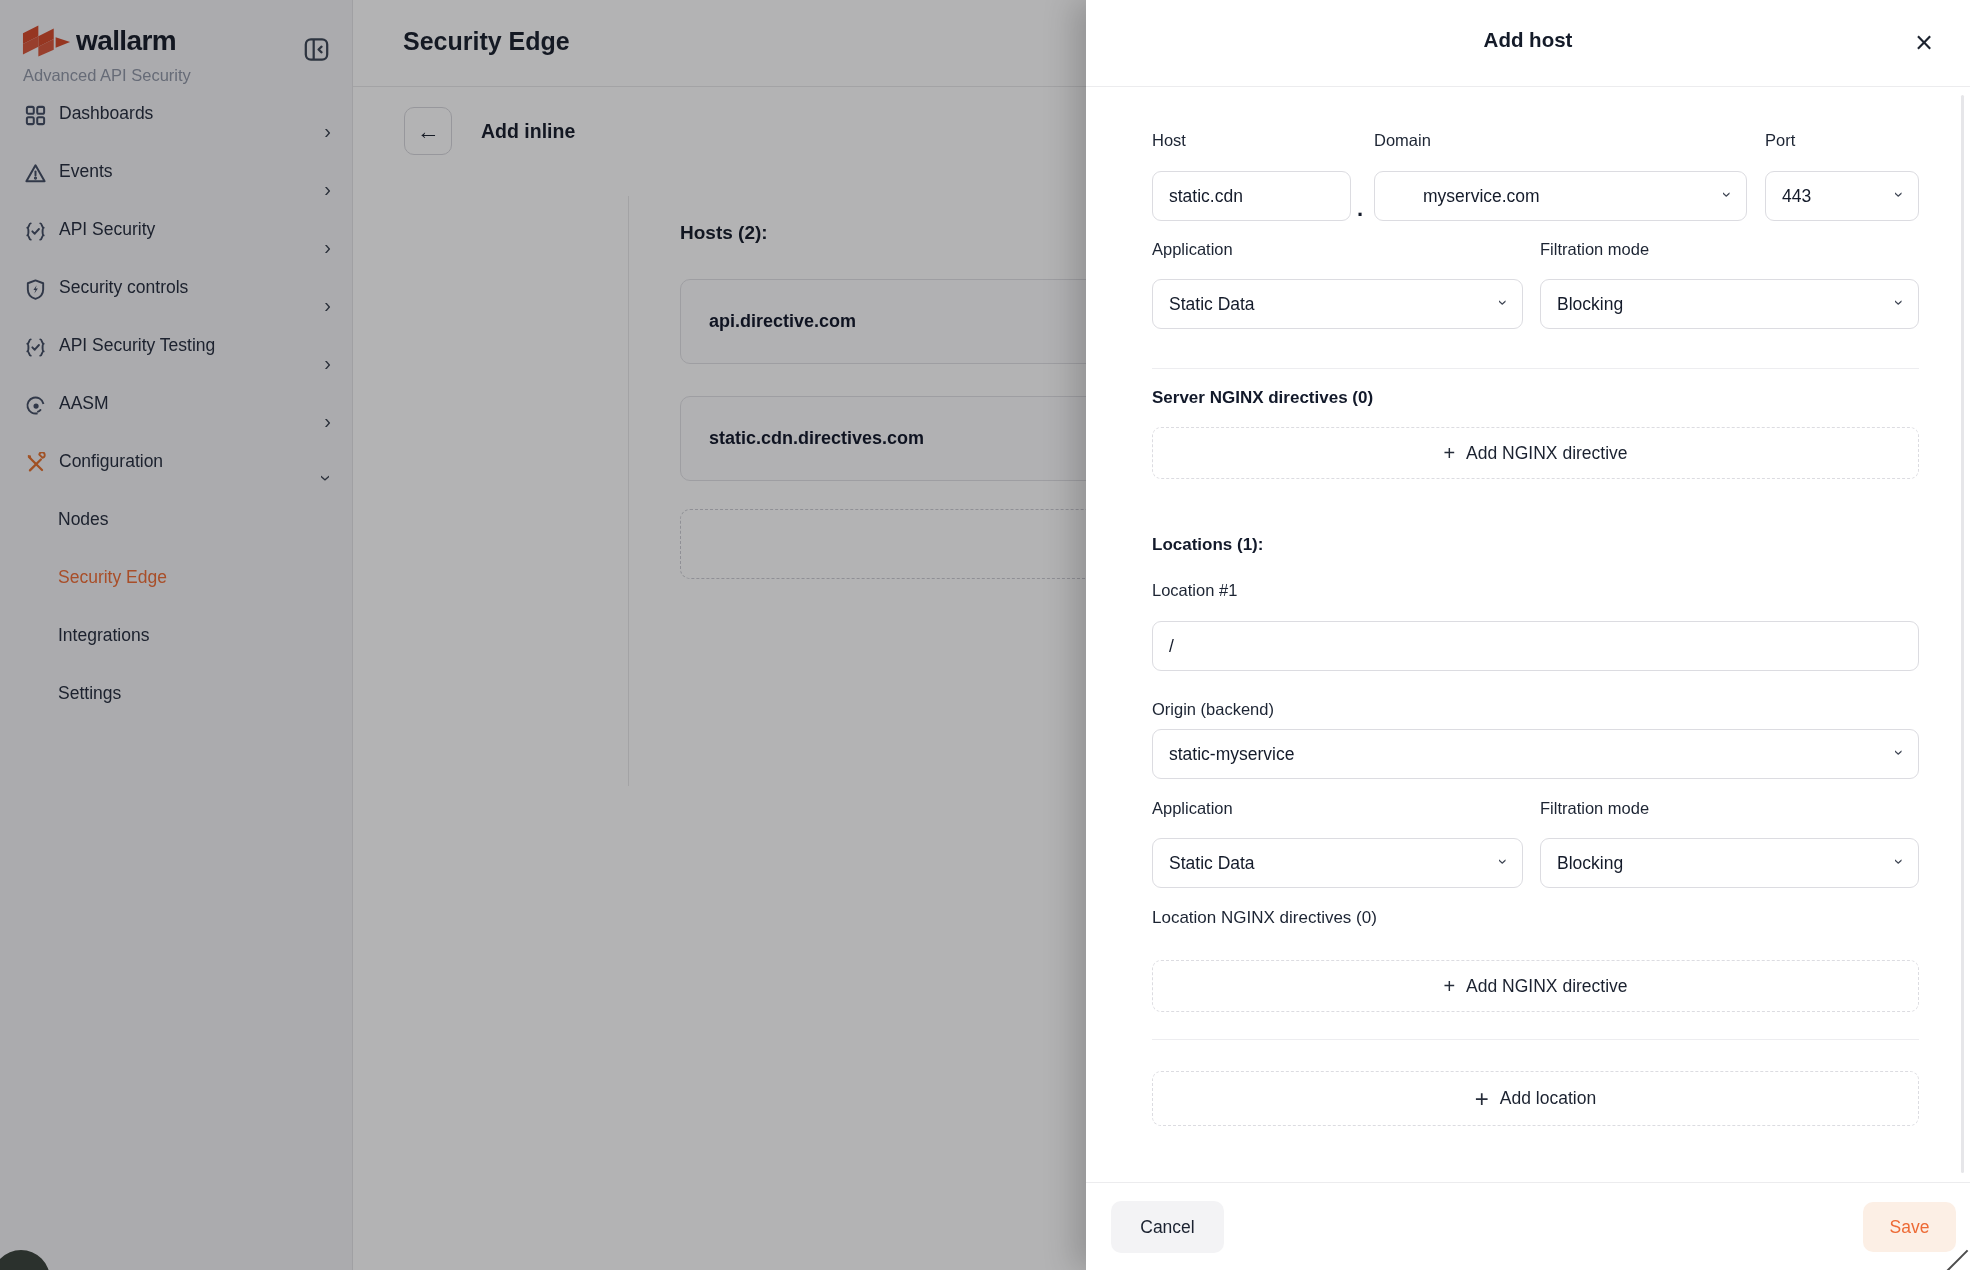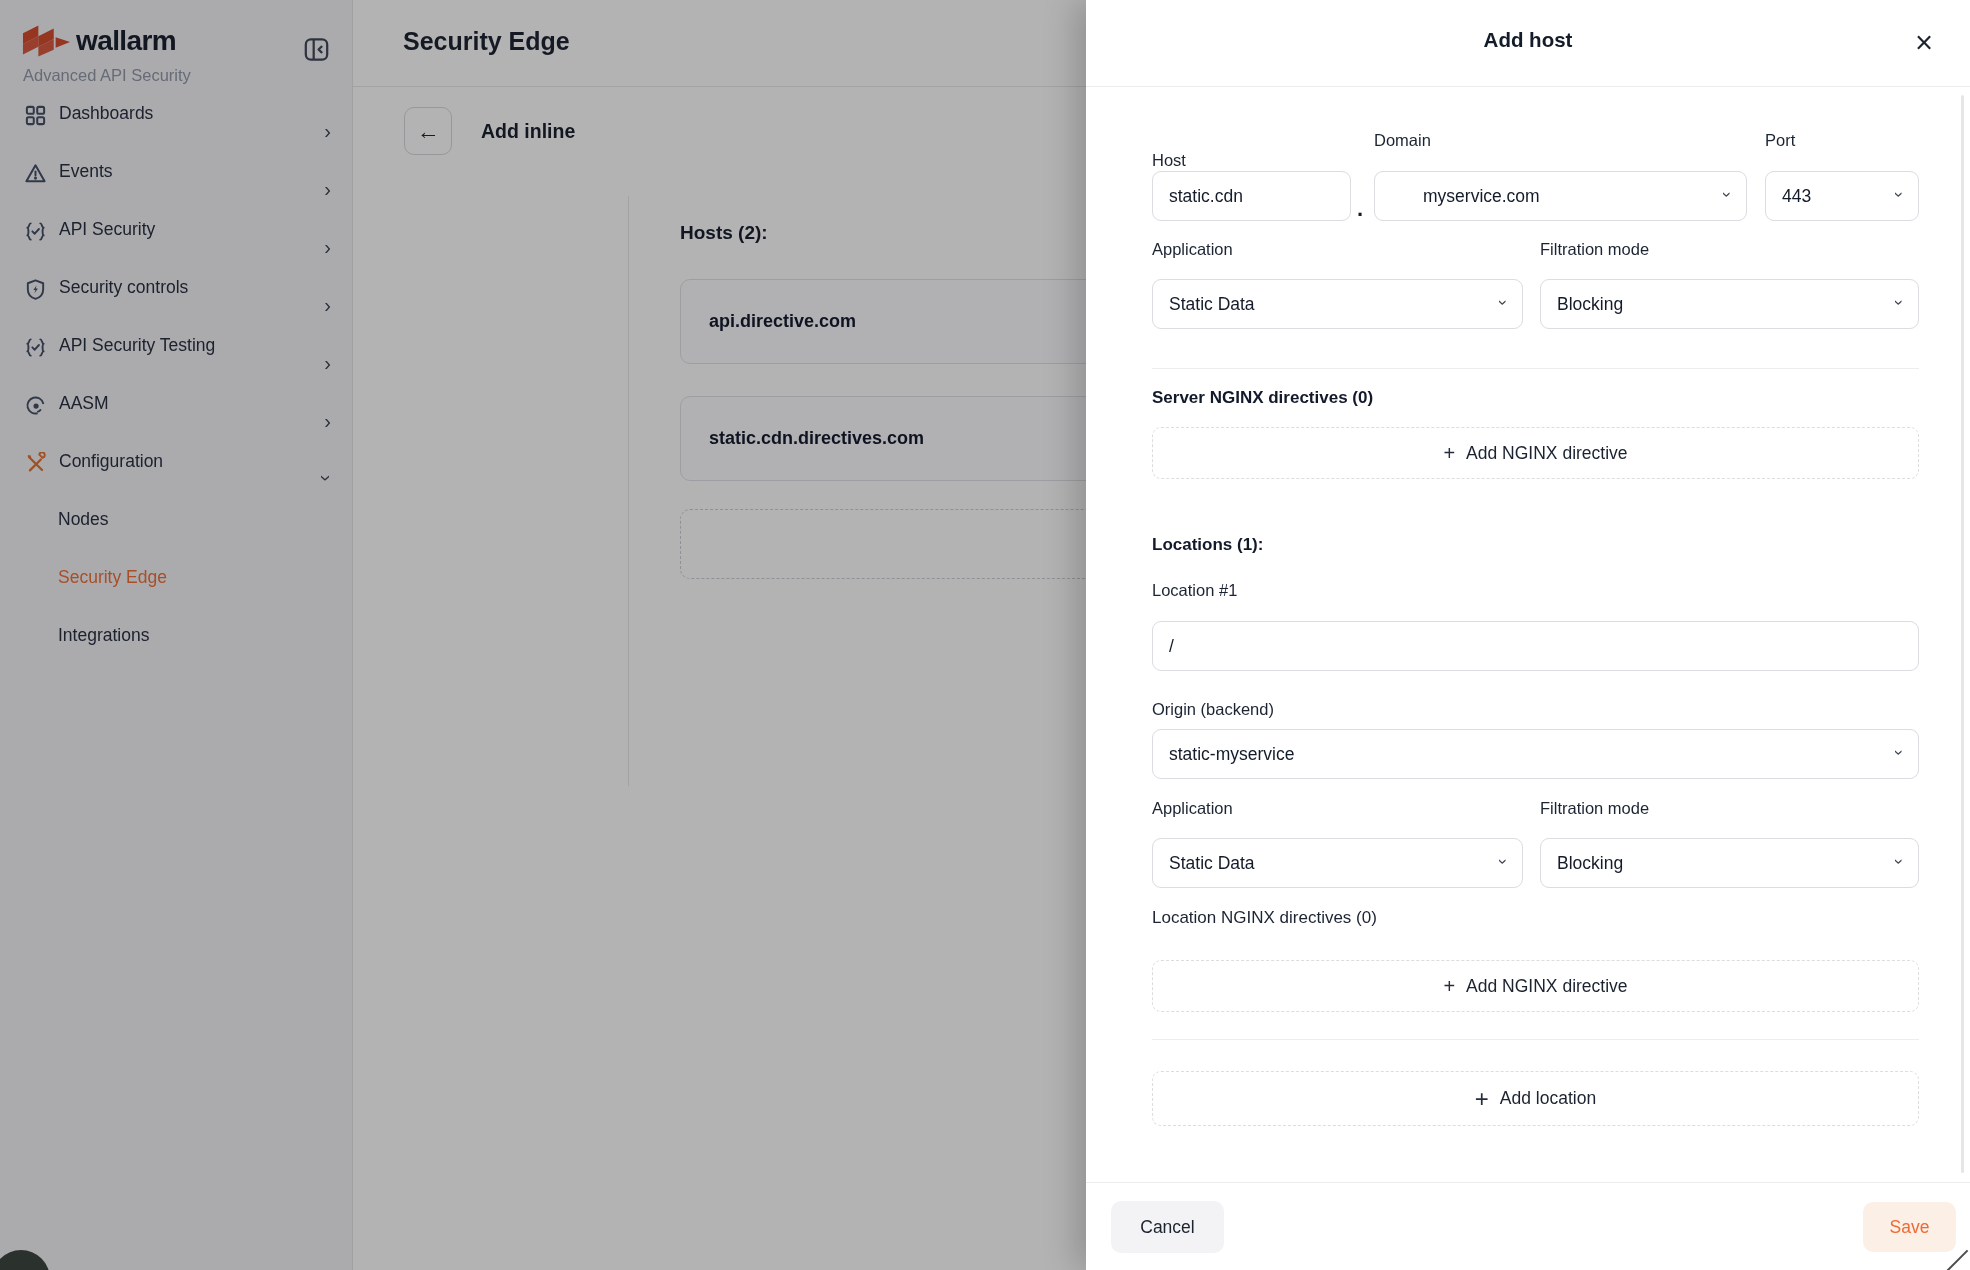--- a/index.html
+++ b/index.html
@@ -258,20 +258,23 @@
 
       <div class="nav-item sub">
         <span>Nodes</span>
       </div>
       <div class="nav-item sub accent-text">
         <span>Security Edge</span>
       </div>
       <div class="nav-item sub">
         <span>Integrations</span>
       </div>
+      <div class="nav-item sub">
+        <span>Settings</span>
+      </div>
     </nav>
   </aside>
 
   <main class="main">
     <div class="main-header">
       <h1 class="page-title">Security Edge</h1>
     </div>
 
     <button class="back-btn">
       <span>←</span>
@@ -295,21 +298,21 @@
   <div class="overlay"></div>
 
   <section class="modal">
     <header class="modal-header">
       <div class="modal-title">Add host</div>
       <button class="modal-close">
         <span>×</span>
       </button>
     </header>
 
-    <div class="f-label" style="left:66px; top:131px;margin-top:20px;">Host</div>
+    <div class="f-label" style="left:66px; top:131px;">Host</div>
     <div class="f-label" style="left:288px; top:131px;">Domain</div>
     <div class="f-label" style="left:679px; top:131px;">Port</div>
 
     <input class="field" style="left: 66px; top: 171px; width: 199px;" value="static.cdn">
     <div class="dot-sep" style="left:271px; top:196px;">.</div>
     <div class="field select" style="left:288px; top:171px; width:373px;padding-left:48px;">
       <span>myservice.com</span>
       <span class="sel-chevron">›</span>
     </div>
     <div class="field select" style="left:679px; top:171px; width:154px;">

